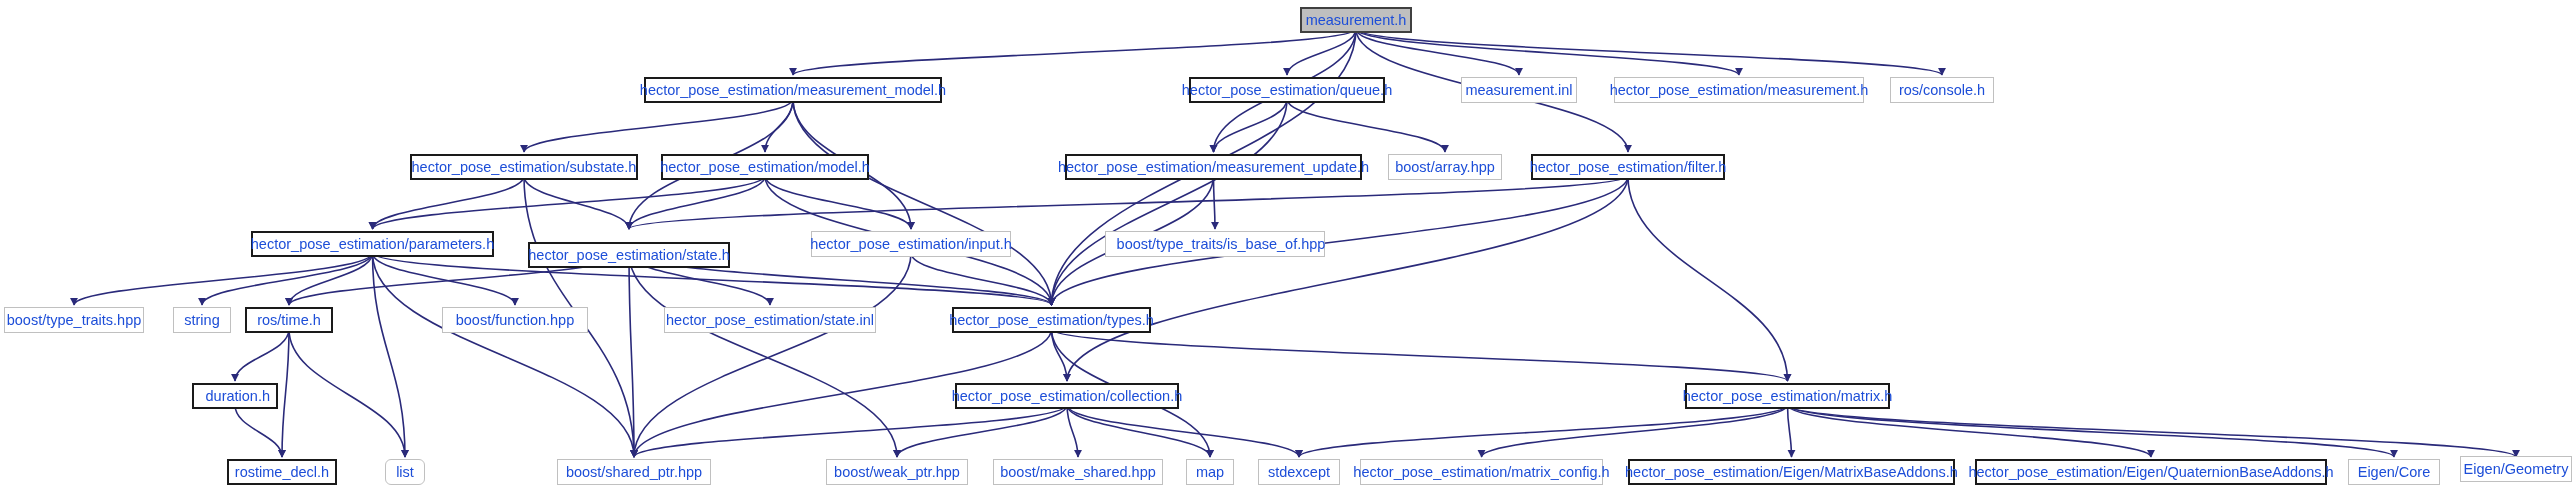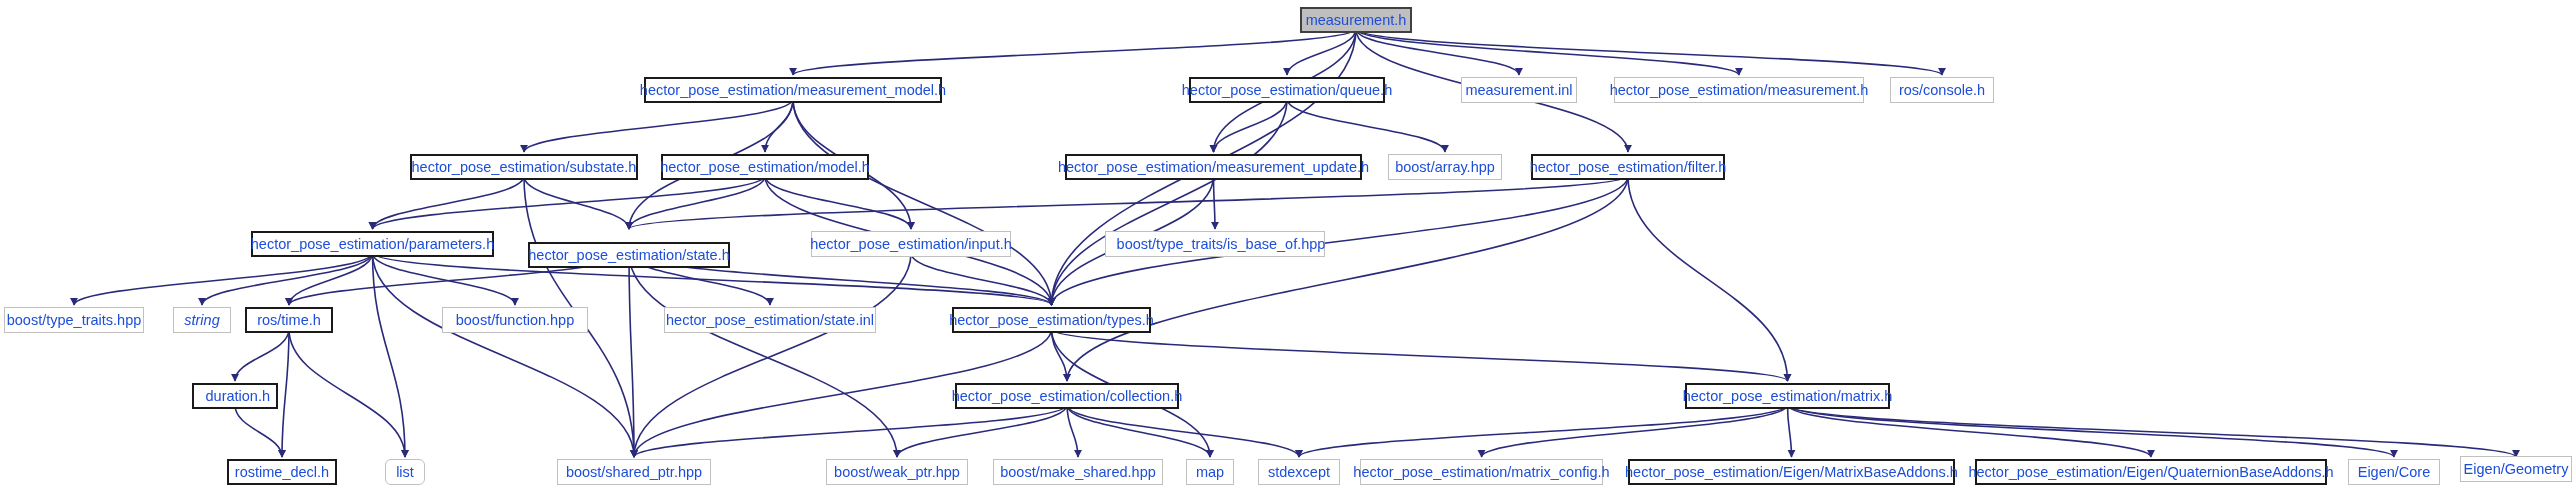--- a/index.html
+++ b/index.html
@@ -145,21 +145,21 @@
       </div>
       <div class="node" style="left: 811px; top: 231px; width: 200px;">
         <span>hector_pose_estimation/input.h</span>
       </div>
       <div class="node" style="left: 1105px; top: 231px; width: 220px; padding-left: 18px;">
         <span>boost/type_traits/is_base_of.hpp</span>
       </div>
       <div class="node" style="left: 4px; top: 307px; width: 140px;">
         <span>boost/type_traits.hpp</span>
       </div>
-      <div class="node" style="left: 173px; top: 307px; width: 58px; font-style: italic;">
+      <div class="node" style="left: 173px; top: 307px; width: 58px;">
         <span>string</span>
       </div>
       <div class="node strong" style="left: 245px; top: 307px; width: 88px;">
         <span>ros/time.h</span>
       </div>
       <div class="node" style="left: 442px; top: 307px; width: 146px;">
         <span>boost/function.hpp</span>
       </div>
       <div class="node" style="left: 664px; top: 307px; width: 212px;">
         <span>hector_pose_estimation/state.inl</span>

